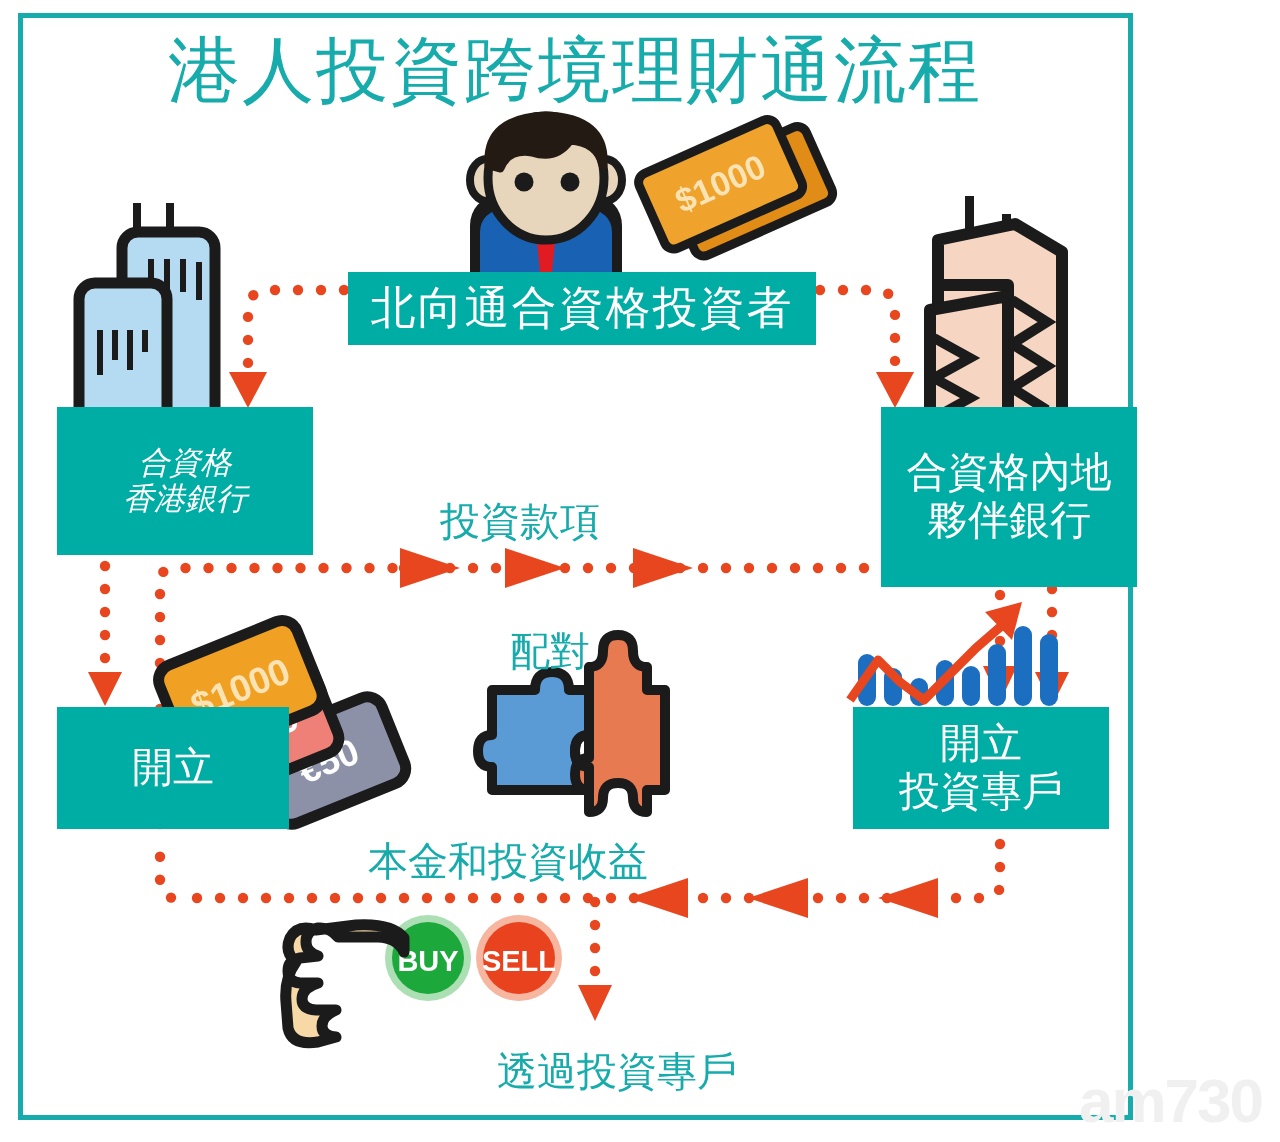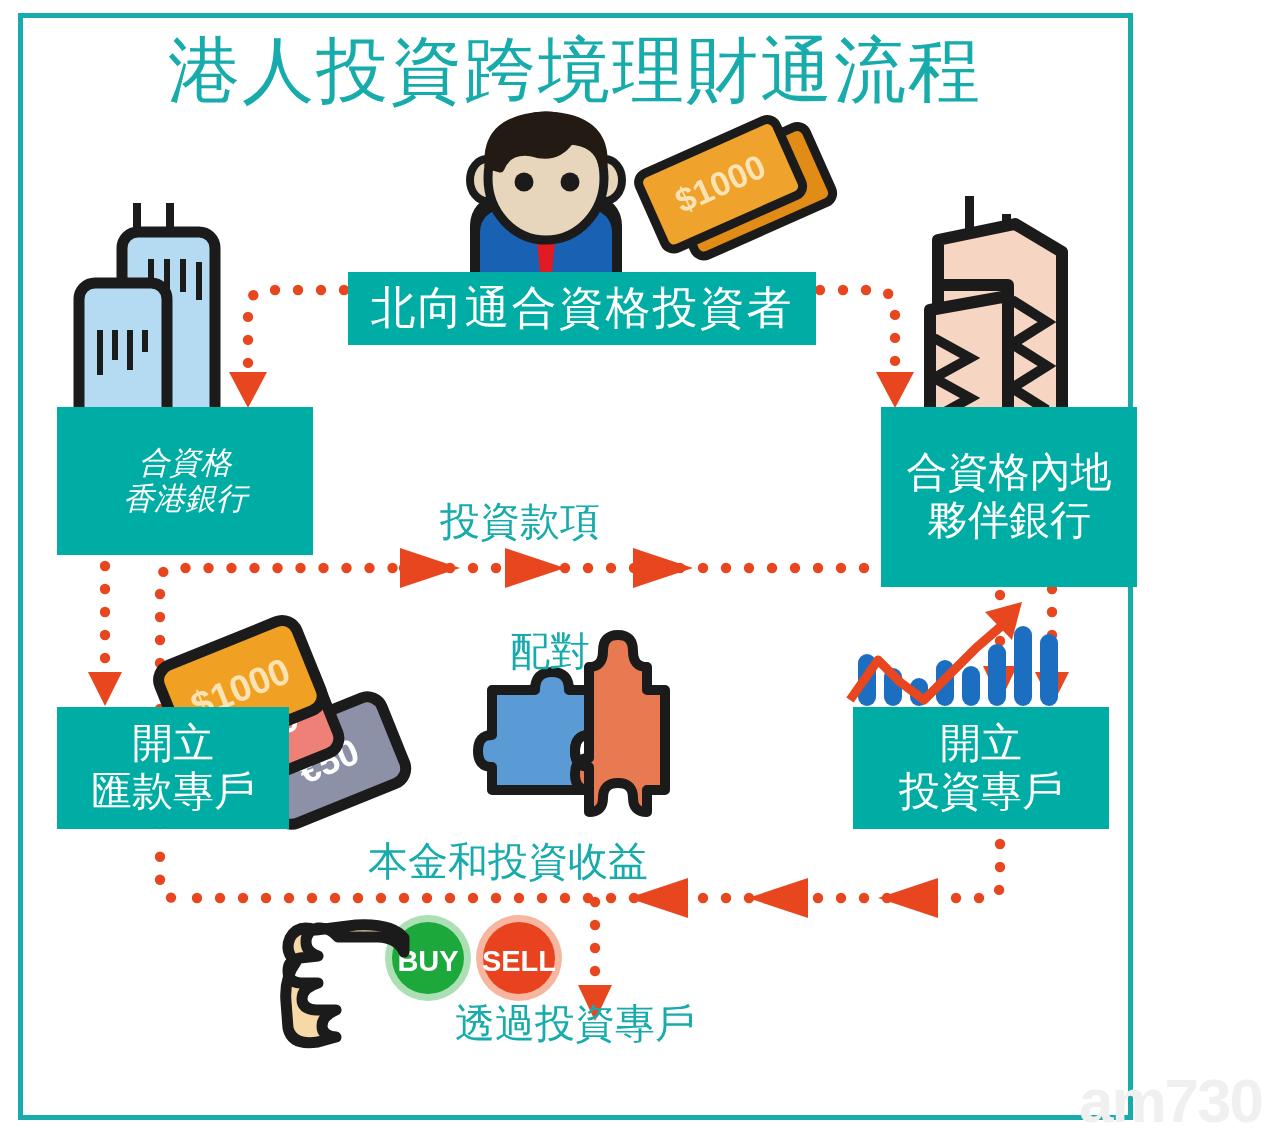--- a/index.html
+++ b/index.html
@@ -89,21 +89,21 @@
     position: absolute;
     color: #17ABAC;
     text-align: center;
     white-space: nowrap;
     line-height: 1.18;
   }
   #lbl-funds { left: 440px; top: 498px; font-size: 40px; }
   #lbl-match { left: 510px; top: 628px; font-size: 40px; }
   #lbl-return { left: 368px; top: 838px; font-size: 40px; }
   #lbl-bottom1 {
-    left: 0; top: 1000px; width: 1150px; font-size: 40px;
+    left: 0; top: 1048px; width: 1150px; font-size: 40px; padding-left: 42px;
   }
   #lbl-bottom2 {
     left: 0; top: 1058px; width: 1150px; font-size: 40px;
   }
   
   #art {
     position: absolute; left: 0; top: 0;
     width: 1280px; height: 1142px;
     pointer-events: none;
   }
@@ -463,21 +463,20 @@
   <div class="tealbox" id="box-mlbank">
     <div>
       <span>合資格內地</span>
       <span>夥伴銀行</span>
     </div>
   </div>
 
   <div class="tealbox" id="box-remit">
     <div>
       <span>開立</span>
-      <span>匯款專戶</span>
     </div>
   </div>
 
   <div class="tealbox" id="box-invacct">
     <div>
       <span>開立</span>
       <span>投資專戶</span>
     </div>
   </div>
 

